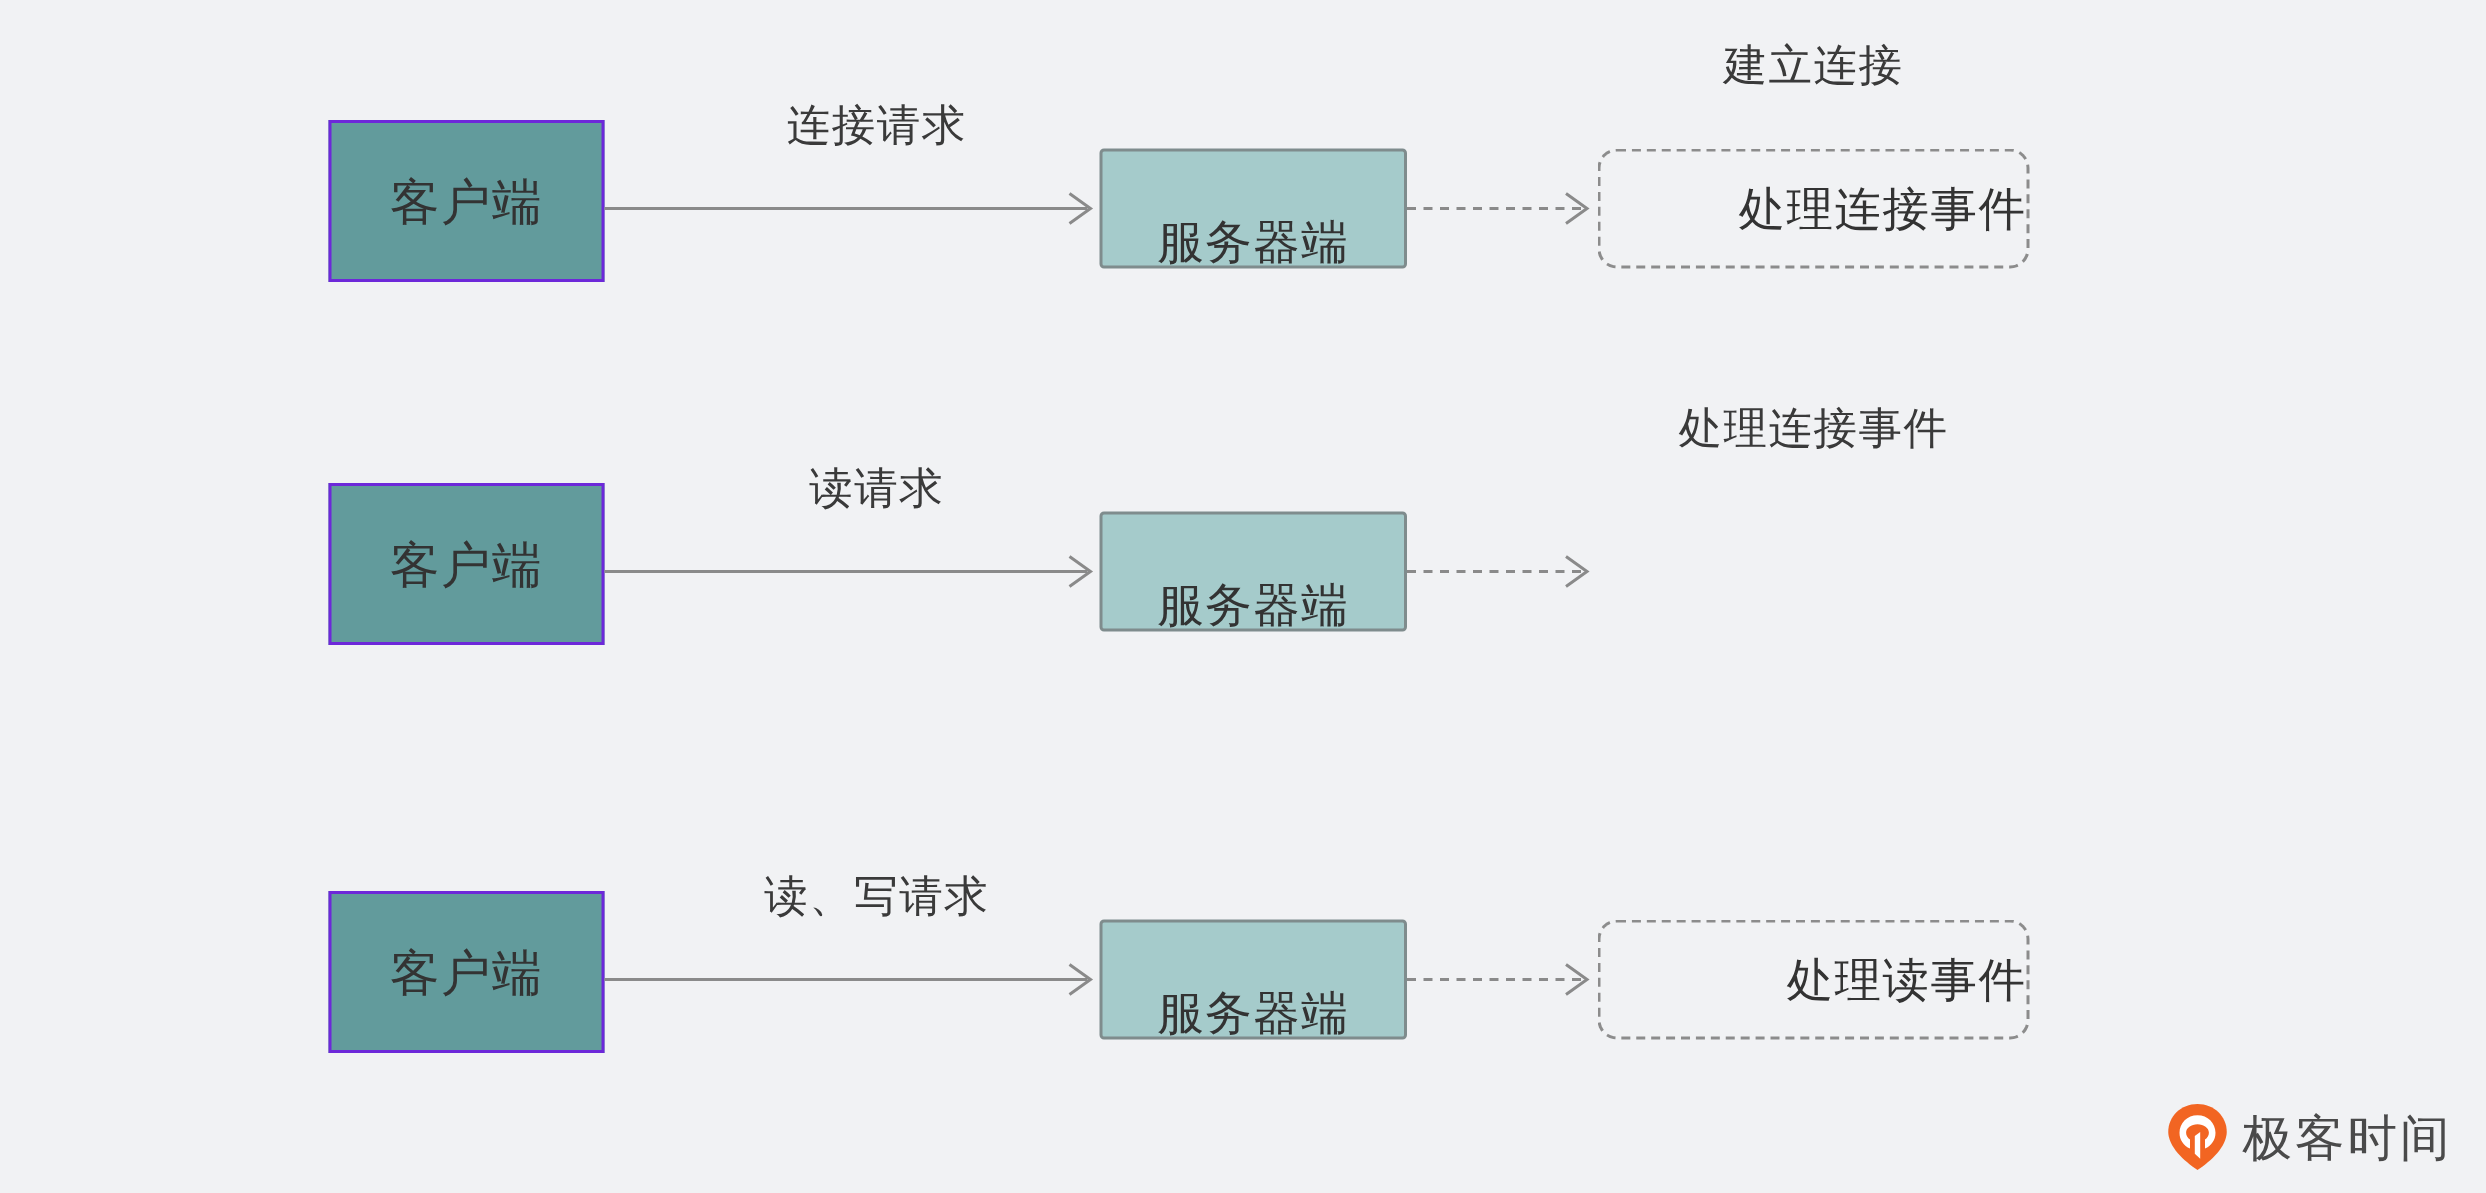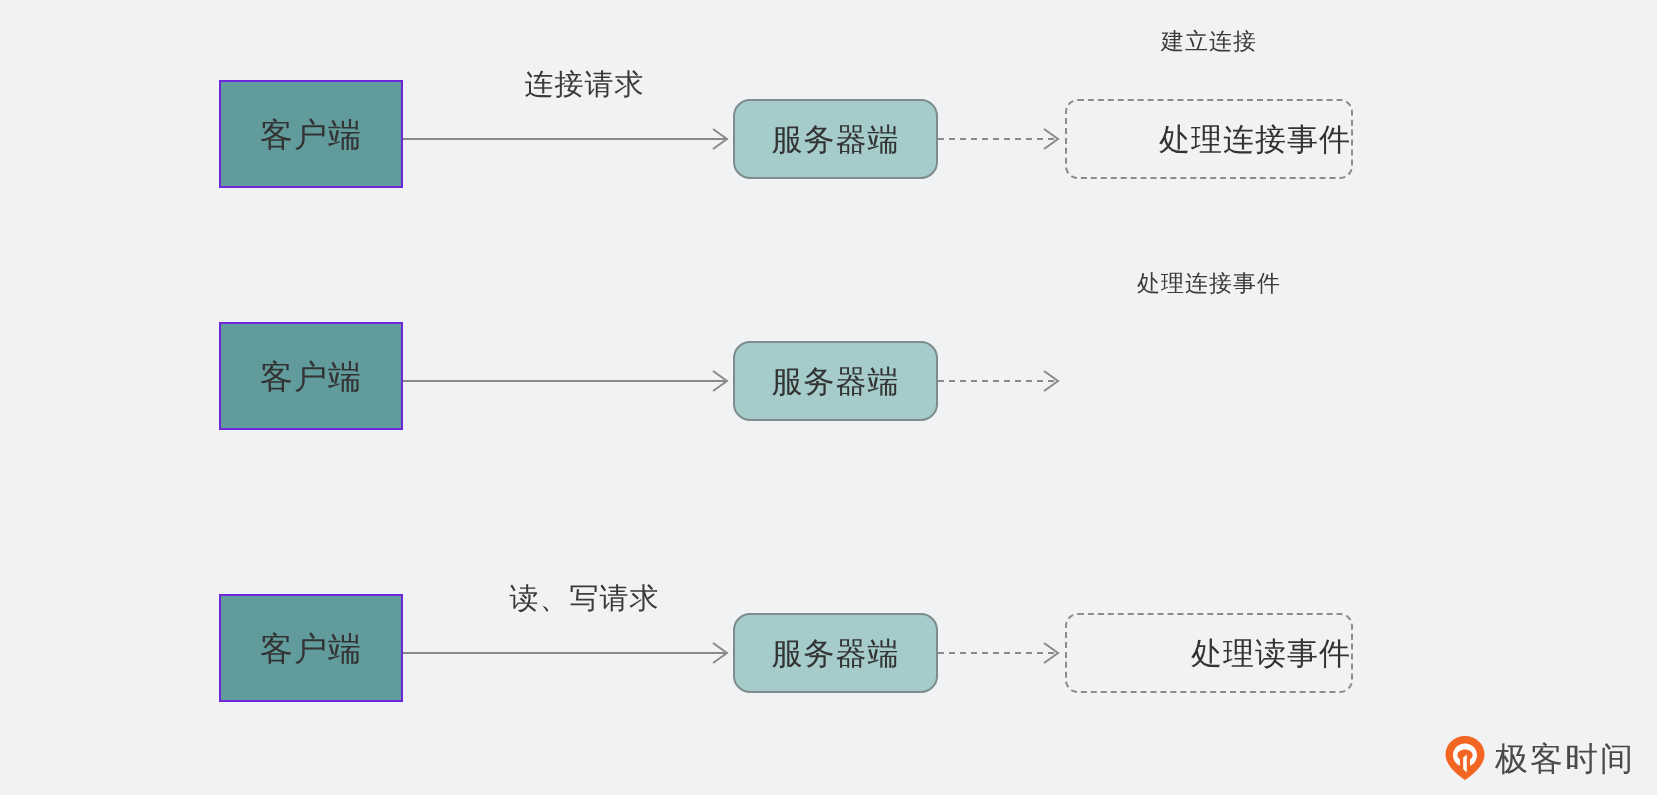--- a/index.html
+++ b/index.html
@@ -55,24 +55,24 @@
 
   
   .server-box {
     position: absolute;
     left: 733px;
     top: 87px;
     width: 205px;
     height: 80px;
     background: #a5cbcb;
     border: 2px solid #7f8c8d;
-    border-radius: 17px;
+    border-radius: 3px;
     box-sizing: border-box;
     display: flex;
-    align-items: center;
+    align-items: flex-end;
     justify-content: center;
   }
   .server-box .label {
     font-size: 31px;
     color: #333333;
     letter-spacing: 1px;
     line-height: 1;
   }
 
   
@@ -129,21 +129,21 @@
     padding-left: 14px;
   }
 
   
   .event-caption {
     position: absolute;
     top: 18px;
     left: 1065px;
     width: 288px;
     text-align: center;
-    font-size: 23px;
+    font-size: 29px;
     color: #3a3a3a;
     letter-spacing: 1px;
     line-height: 1;
   }
 
   
   .brand {
     position: absolute;
     right: 22px;
     bottom: 14px;
@@ -196,20 +196,21 @@
       <span class="label">处理连接事件</span>
     </div>
   </div>
 
   <div class="row row-1">
 
     <div class="client-box">
       <span class="label">客户端</span>
     </div>
 
+    <div class="arrow-label">读请求</div>
 
     <svg class="solid-arrow" viewBox="0 0 335 44">
       <line x1="0" y1="22" x2="322" y2="22" stroke="#8a8a8a" stroke-width="2"></line>
       <polyline points="310,12 324,22 310,32" fill="none" stroke="#8a8a8a" stroke-width="2"></polyline>
     </svg>
 
     <div class="server-box">
       <span class="label">服务器端</span>
     </div>
 

